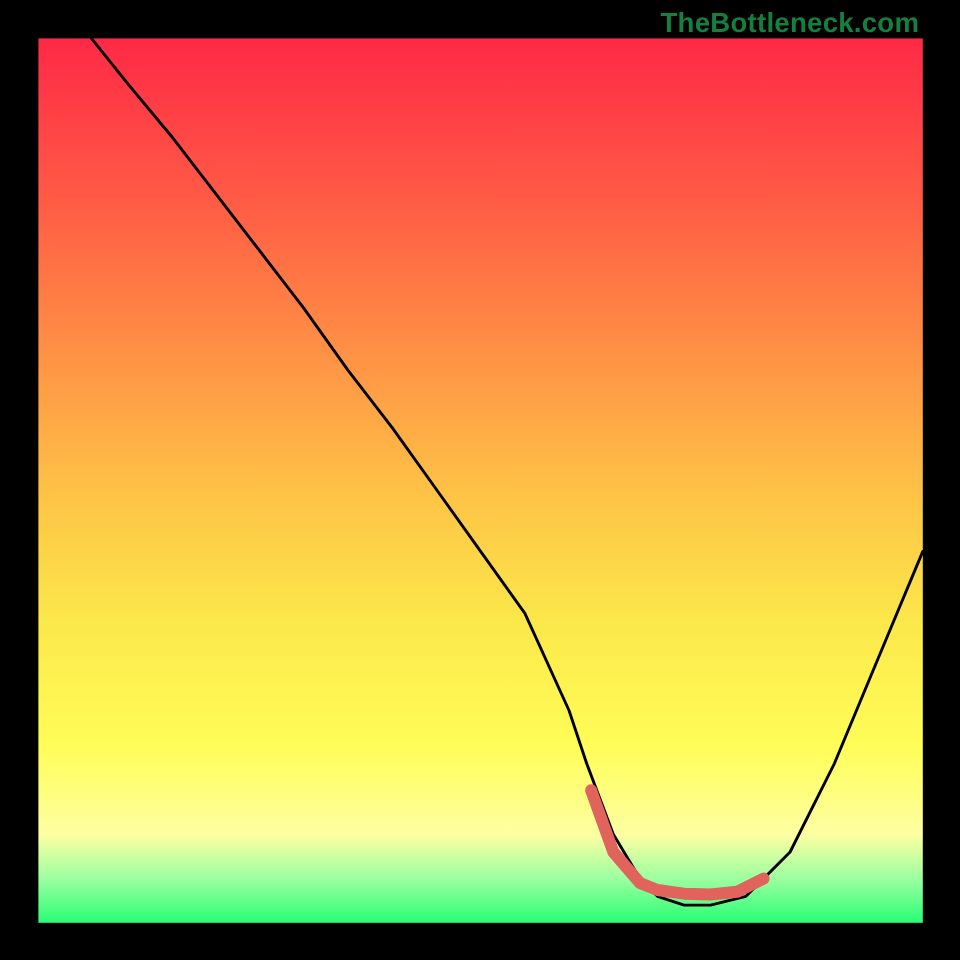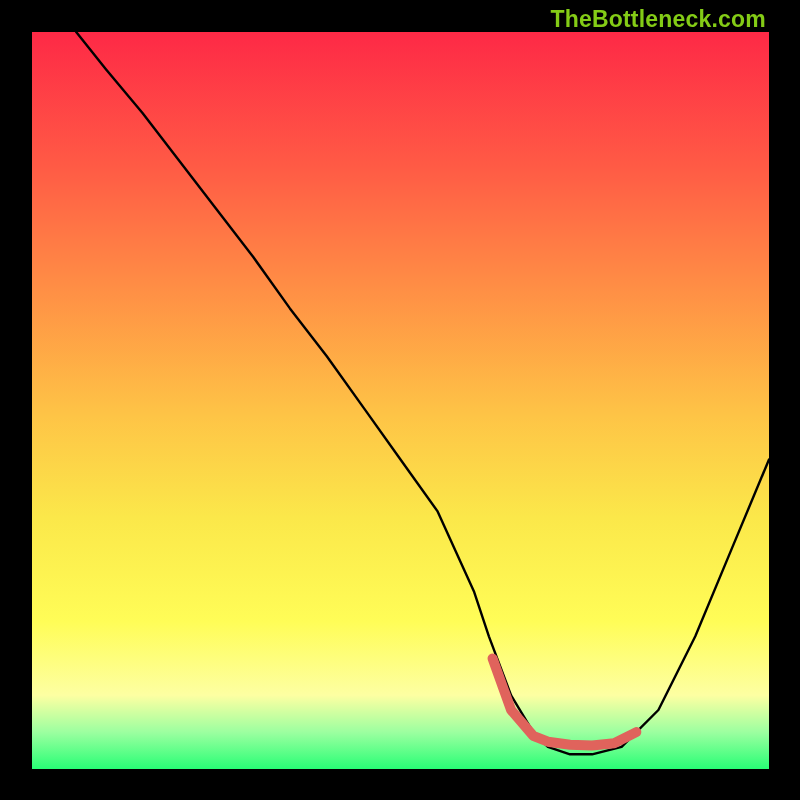--- a/index.html
+++ b/index.html
@@ -22,21 +22,21 @@
       #9cffa0 95%,
       #28fe75 100%);
   }
   .watermark {
     position: absolute;
     top: 6px;
     right: 34px;
     font-family: Arial, Helvetica, sans-serif;
     font-size: 23px;
     font-weight: bold;
-    color: #84cc16;
+    color: #15803d;
     letter-spacing: 0.2px;
   }
   svg.curve {
     position: absolute;
     left: 0; top: 0;
     width: 737px; height: 737px;
     overflow: visible;
   }
 </style>
 </head>

